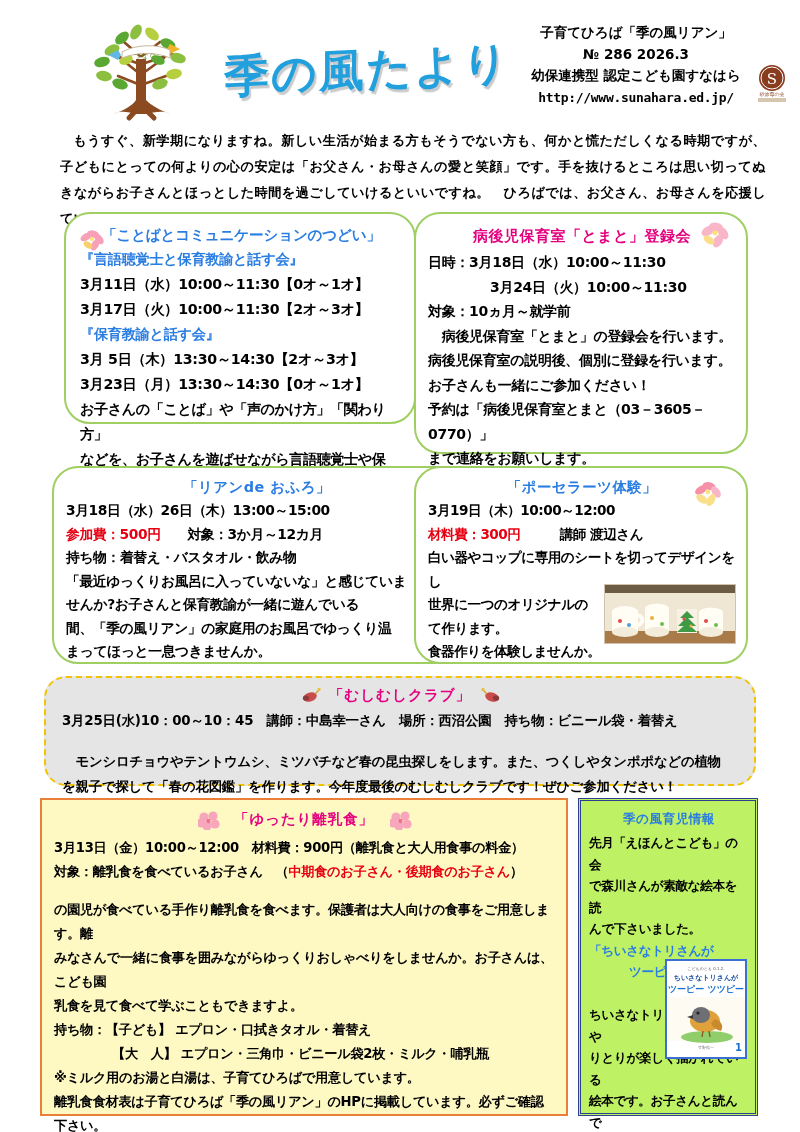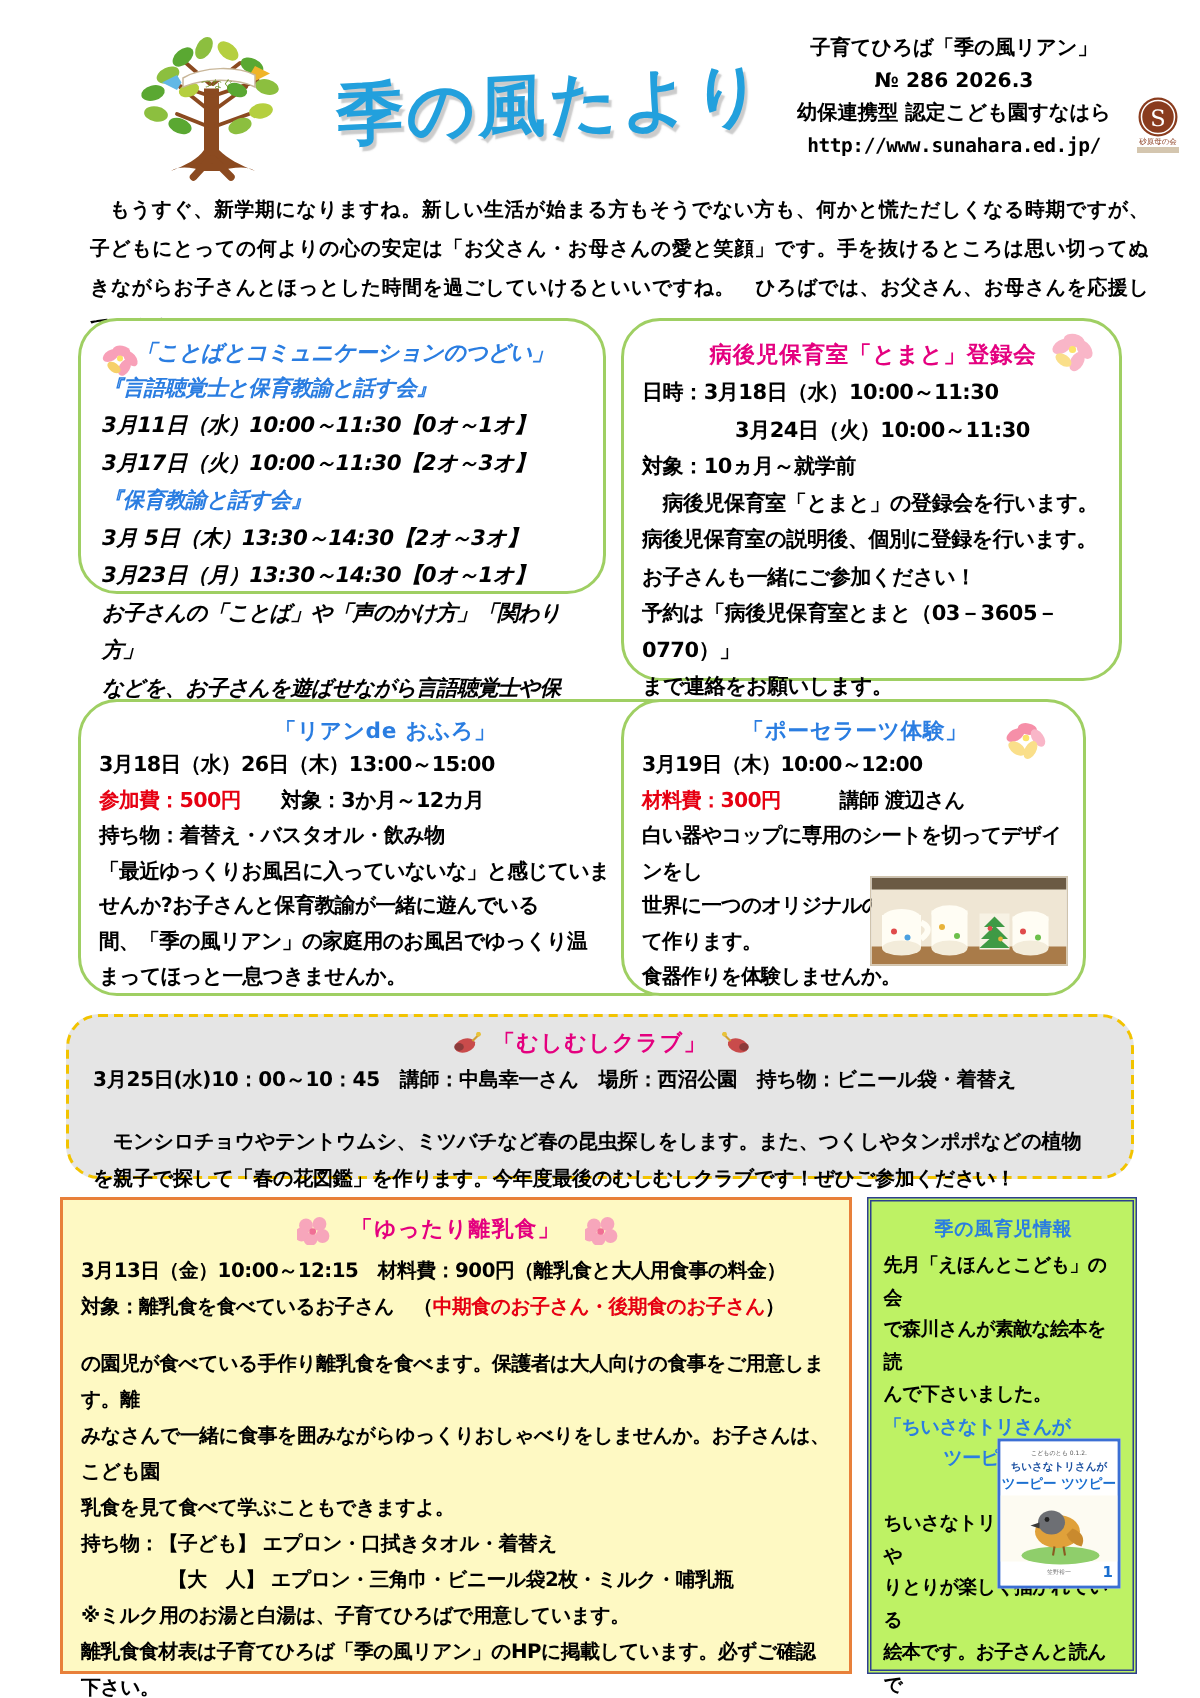--- a/index.html
+++ b/index.html
@@ -40,21 +40,21 @@
   
   .box{position:absolute;box-sizing:border-box;}
   .box .bt{font-weight:bold;text-align:center;}
 
   .grn{border:2px solid #9fcf63;border-radius:26px;background:#fff;}
   .ylw{border:2px dashed #f2c300;border-radius:22px;background:#e5e5e5;}
   .org{border:2px solid #e8803a;background:#fef9c3;}
   .blu{border:3px double #2d3f8f;background:#bef264;}
 
   
-  #box1{left:52px;top:212px;width:352px;height:184px;padding:8px 12px 0 14px;font-style:italic;}
+  #box1{left:64px;top:212px;width:352px;height:212px;padding:8px 12px 0 14px;}
   #box1 .bt{color:#2a7de1;font-size:14.6px;margin:4px 0 2px 22px;text-align:left;letter-spacing:-0.2px;}
   #box1 .sub{color:#2a7de1;font-size:14.2px;font-weight:bold;letter-spacing:-0.3px;line-height:25px;}
   #box1 .ln{font-size:14.2px;font-weight:bold;line-height:25px;letter-spacing:-0.3px;}
   #box1 .para{font-size:14.2px;font-weight:bold;line-height:25px;letter-spacing:-0.5px;}
   .sakura1{position:absolute;left:12px;top:14px;width:30px;height:26px;}
 
   
   #box2{left:414px;top:212px;width:334px;height:242px;padding:8px 10px 0 12px;}
   #box2 .bt{color:#e4007f;font-size:15px;letter-spacing:.5px;margin:5px 0 4px 0;}
   #box2 .ln{font-size:14px;font-weight:bold;line-height:24.5px;letter-spacing:-0.3px;}
@@ -62,21 +62,21 @@
   .sakura2{position:absolute;right:14px;top:6px;width:34px;height:30px;}
 
   
   #box3{left:52px;top:466px;width:408px;height:198px;padding:6px 10px 0 12px;}
   #box3 .bt{color:#2a7de1;font-size:14.4px;margin:4px 0 2px 0;letter-spacing:.5px;}
   #box3 .ln{font-size:13.8px;font-weight:bold;line-height:23.5px;letter-spacing:-0.4px;}
   #box3 .red{color:#e60012;}
   .sakura3{position:absolute;right:12px;top:10px;width:30px;height:28px;}
 
   
-  #box4{left:414px;top:466px;width:310px;height:198px;padding:6px 10px 0 12px;}
+  #box4{left:414px;top:466px;width:334px;height:198px;padding:6px 10px 0 12px;}
   #box4 .bt{color:#2a7de1;font-size:14.4px;margin:4px 0 2px 0;letter-spacing:.5px;}
   #box4 .ln{font-size:13.6px;font-weight:bold;line-height:23.5px;letter-spacing:-0.5px;}
   #box4 .red{color:#e60012;}
   .cups{position:absolute;right:10px;bottom:18px;width:130px;height:58px;border:1px solid #cfc3ad;overflow:hidden;}
   .sakura4{position:absolute;right:22px;top:12px;width:32px;height:28px;}
 
   
   #box5{left:44px;top:676px;width:712px;height:110px;padding:4px 14px 0 16px;}
   #box5 .bt{color:#e4007f;font-size:14.6px;margin:4px 0 3px 0;letter-spacing:1px;}
   #box5 .ln{font-size:13.4px;font-weight:bold;line-height:25px;letter-spacing:-0.2px;}
@@ -323,21 +323,21 @@
         <g fill="#f7a6bb">
           <circle cx="6" cy="7" r="4.6"></circle>
             <circle cx="15" cy="6" r="4.6"></circle>
           <circle cx="17" cy="14" r="4.6"></circle>
             <circle cx="9" cy="16" r="4.6"></circle>
           <circle cx="3" cy="13" r="4.6"></circle>
         </g>
         <circle cx="10.5" cy="11" r="2.2" fill="#f06f95"></circle>
       </svg>
     </div>
-    <div class="ln">3月13日（金）10:00～12:15　材料費：900円（離乳食と大人用食事の料金）</div>
+    <div class="ln">3月13日（金）10:00～12:00　材料費：900円（離乳食と大人用食事の料金）</div>
     <div class="ln"><span>対象：離乳食を食べているお子さん　（</span><span class="red">中期食のお子さん・後期食のお子さん</span><span>）</span></div>
     <div class="gap"></div>
     <div class="ln">の園児が食べている手作り離乳食を食べます。保護者は大人向けの食事をご用意します。離</div>
     <div class="ln">みなさんで一緒に食事を囲みながらゆっくりおしゃべりをしませんか。お子さんは、こども園</div>
     <div class="ln">乳食を見て食べて学ぶこともできますよ。</div>
     <div class="ln">持ち物：【子ども】 エプロン・口拭きタオル・着替え</div>
     <div class="ln ind">【大　人】 エプロン・三角巾・ビニール袋2枚・ミルク・哺乳瓶</div>
     <div class="ln">※ミルク用のお湯と白湯は、子育てひろばで用意しています。</div>
     <div class="ln">離乳食食材表は子育てひろば「季の風リアン」のHPに掲載しています。必ずご確認下さい。</div>
 

